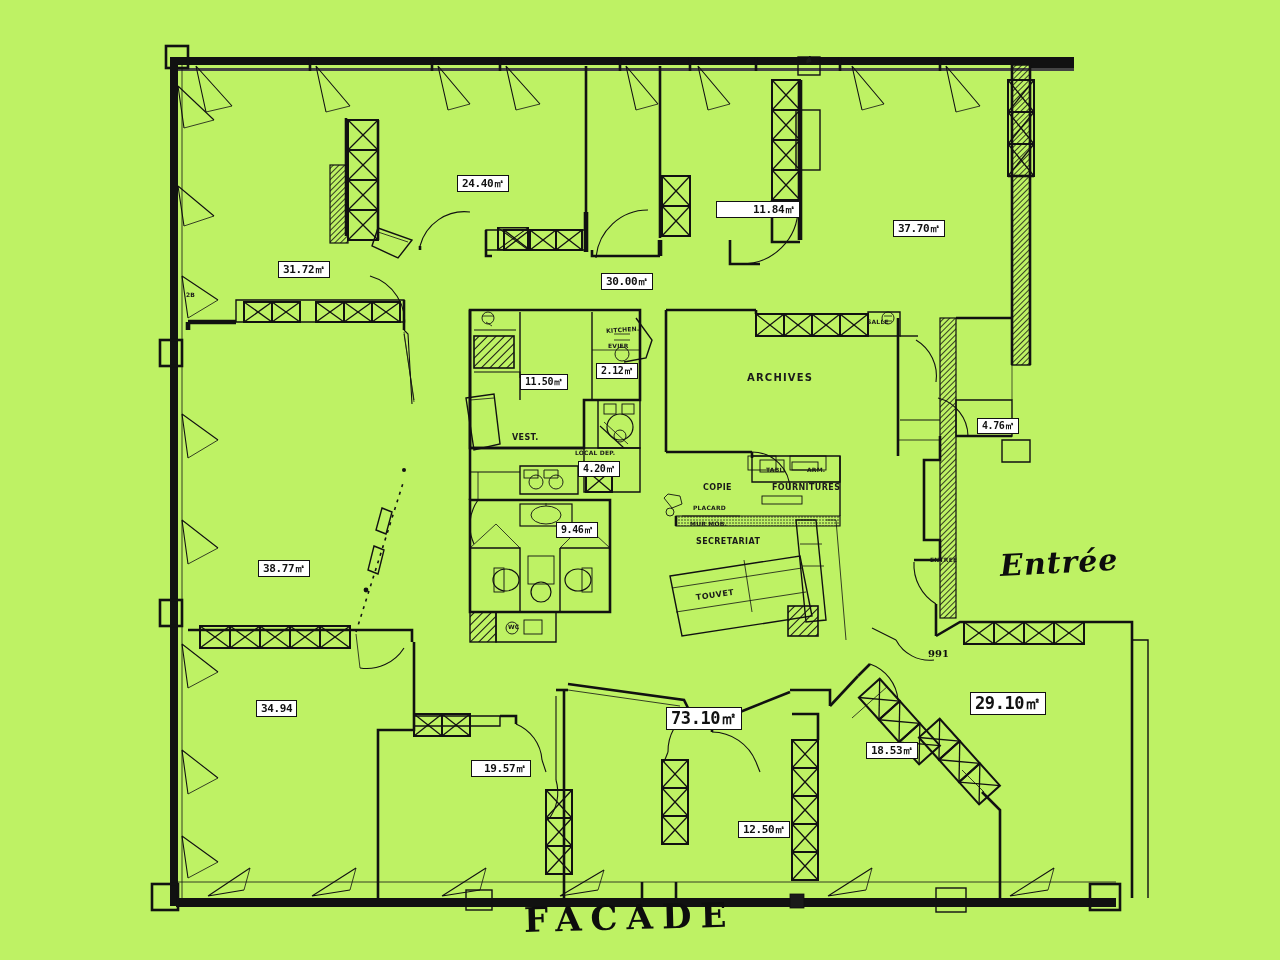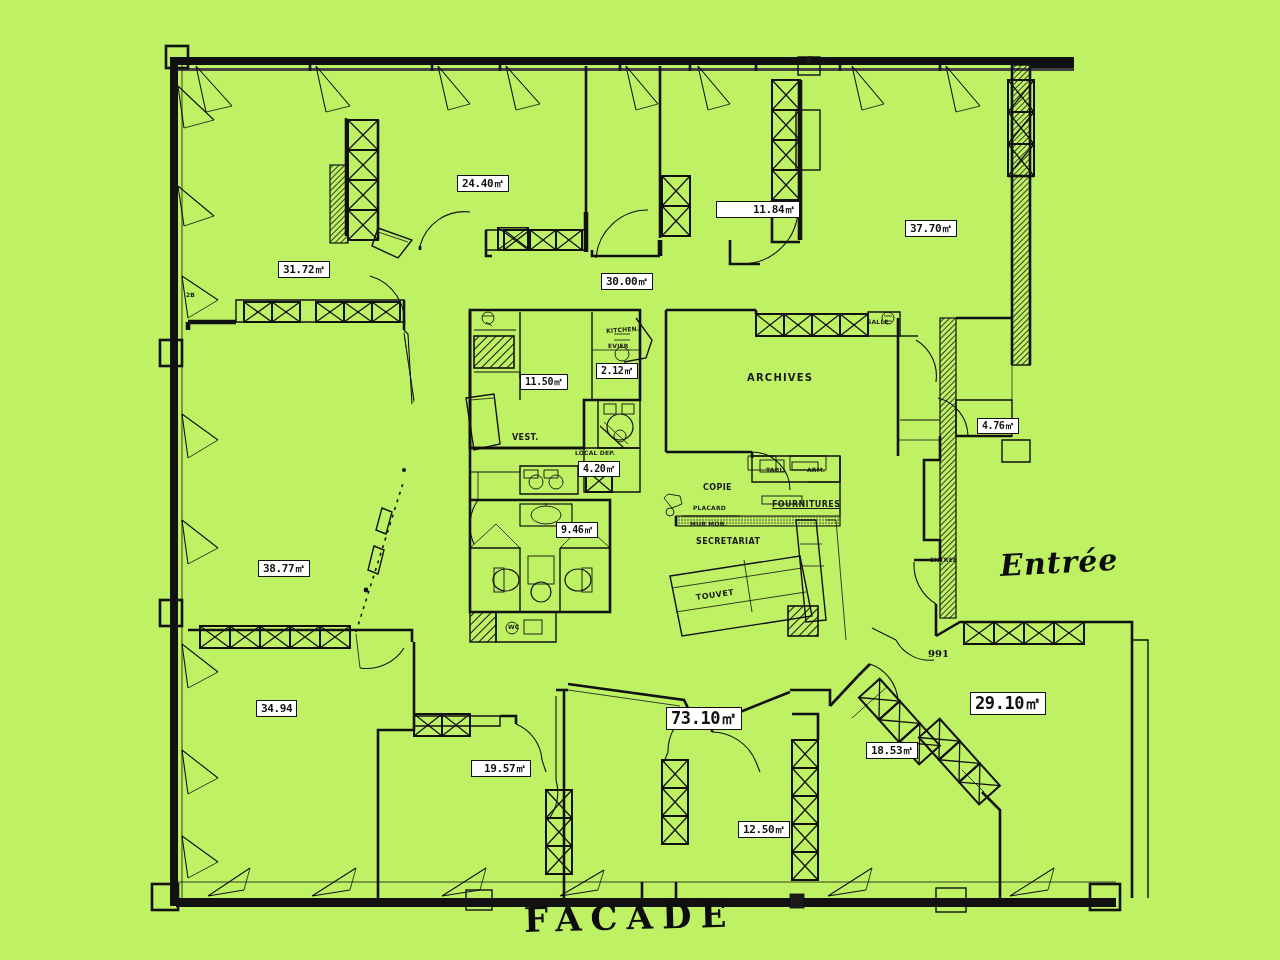--- a/index.html
+++ b/index.html
@@ -602,41 +602,41 @@
     <g opacity="0.85">
       <path d="M404,332 L414,402" class="ln-fine"></path>
       <path d="M1012,365 L1012,400" class="ln-fine"></path>
     </g>
   </svg>
 
   <div>
     <div class="chip" style="left:457px;top:175px;font-size:11px;"><span>24.40</span><span class="u">㎡</span></div>
     <div class="chip" style="left:278px;top:261px;font-size:11px;"><span>31.72</span><span class="u">㎡</span></div>
     <div class="chip" style="left:716px;top:201px;font-size:11px;padding-left:36px;"><span>11.84</span><span class="u">㎡</span></div>
-    <div class="chip" style="left:893px;top:220px;font-size:11px;margin-left:12px;"><span>37.70</span><span class="u">㎡</span></div>
+    <div class="chip" style="left:893px;top:220px;font-size:11px;"><span>37.70</span><span class="u">㎡</span></div>
     <div class="chip" style="left:601px;top:273px;font-size:11px;"><span>30.00</span><span class="u">㎡</span></div>
     <div class="chip" style="left:520px;top:374px;font-size:10px;"><span>11.50</span><span class="u">㎡</span></div>
     <div class="chip" style="left:596px;top:363px;font-size:10px;"><span>2.12</span><span class="u">㎡</span></div>
     <div class="chip" style="left:578px;top:461px;font-size:10px;"><span>4.20</span><span class="u">㎡</span></div>
     <div class="chip" style="left:556px;top:522px;font-size:10px;"><span>9.46</span><span class="u">㎡</span></div>
     <div class="chip" style="left:977px;top:418px;font-size:10px;"><span>4.76</span><span class="u">㎡</span></div>
     <div class="chip" style="left:258px;top:560px;font-size:11px;"><span>38.77</span><span class="u">㎡</span></div>
     <div class="chip" style="left:256px;top:700px;font-size:11px;"><span>34.94</span><span class="u"></span></div>
     <div class="chip" style="left:666px;top:663px;font-size:17px;margin-top:44px;"><span>73.10</span><span class="u">㎡</span></div>
     <div class="chip" style="left:471px;top:760px;font-size:11px;padding-left:12px;"><span>19.57</span><span class="u">㎡</span></div>
     <div class="chip" style="left:738px;top:821px;font-size:11px;"><span>12.50</span><span class="u">㎡</span></div>
     <div class="chip" style="left:866px;top:742px;font-size:11px;"><span>18.53</span><span class="u">㎡</span></div>
     <div class="chip" style="left:970px;top:692px;font-size:17px;"><span>29.10</span><span class="u">㎡</span></div>
   </div>
 
   <div>
     <div class="rname md" style="left:747px;top:372px;">ARCHIVES</div>
     <div class="rname sm" style="left:696px;top:537px;">SECRETARIAT</div>
     <div class="rname sm" style="left:703px;top:483px;">COPIE</div>
-    <div class="rname sm" style="left:772px;top:500px;text-decoration:underline;">FOURNITURES</div>
+    <div class="rname sm" style="left:772px;top:483px;">FOURNITURES</div>
     <div class="rname sm" style="left:696px;top:593px;transform:rotate(-8deg);transform-origin:left center;">TOUVET</div>
     <div class="rname sm" style="left:512px;top:433px;">VEST.</div>
     <div class="rname xs" style="left:575px;top:449px;">LOCAL DEP.</div>
     <div class="rname xs" style="left:606px;top:327px;transform:rotate(-4deg);transform-origin:left center;">KITCHEN.</div>
     <div class="rname xs" style="left:608px;top:342px;">EVIER</div>
     <div class="rname xs" style="left:930px;top:556px;">ENTREE</div>
     <div class="rname xs" style="left:867px;top:318px;">SALLE</div>
     <div class="rname xs" style="left:693px;top:504px;">PLACARD</div>
     <div class="rname xs" style="left:690px;top:520px;">MUR MOB.</div>
     <div class="rname xs" style="left:766px;top:466px;">TABL.</div>

